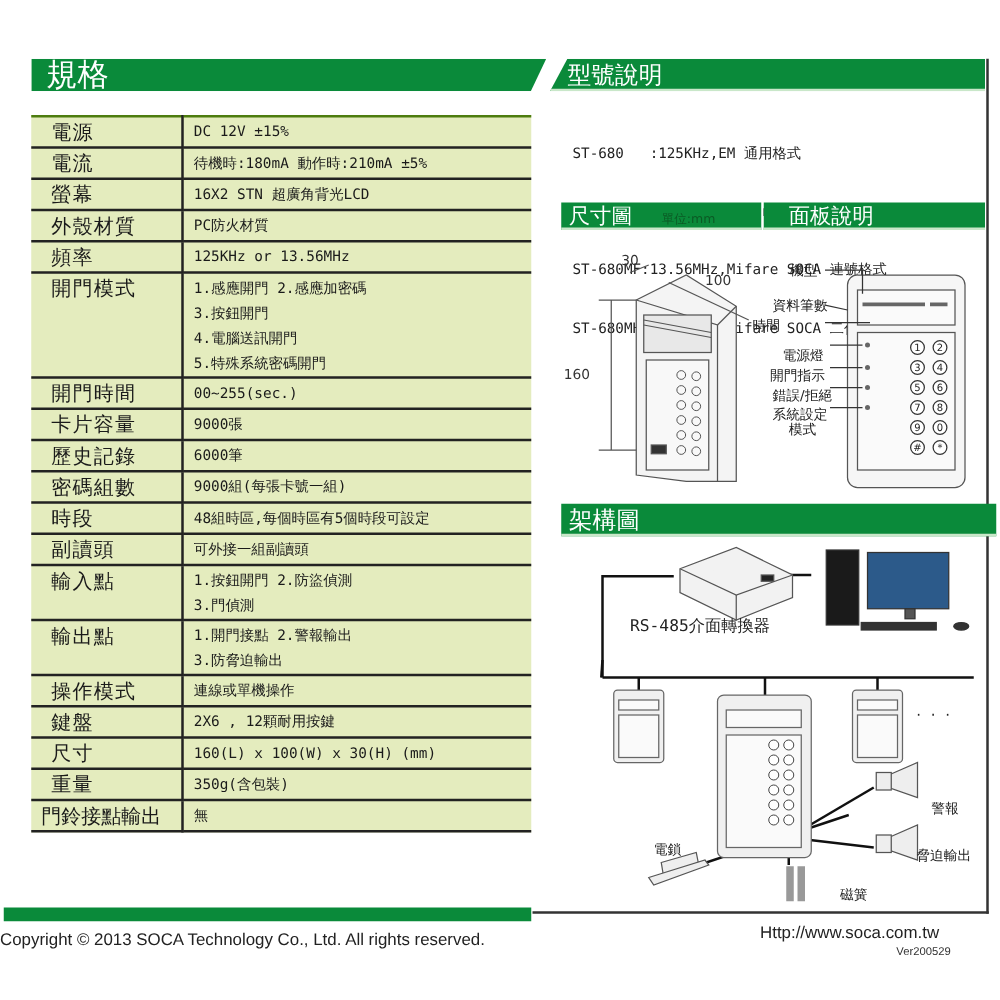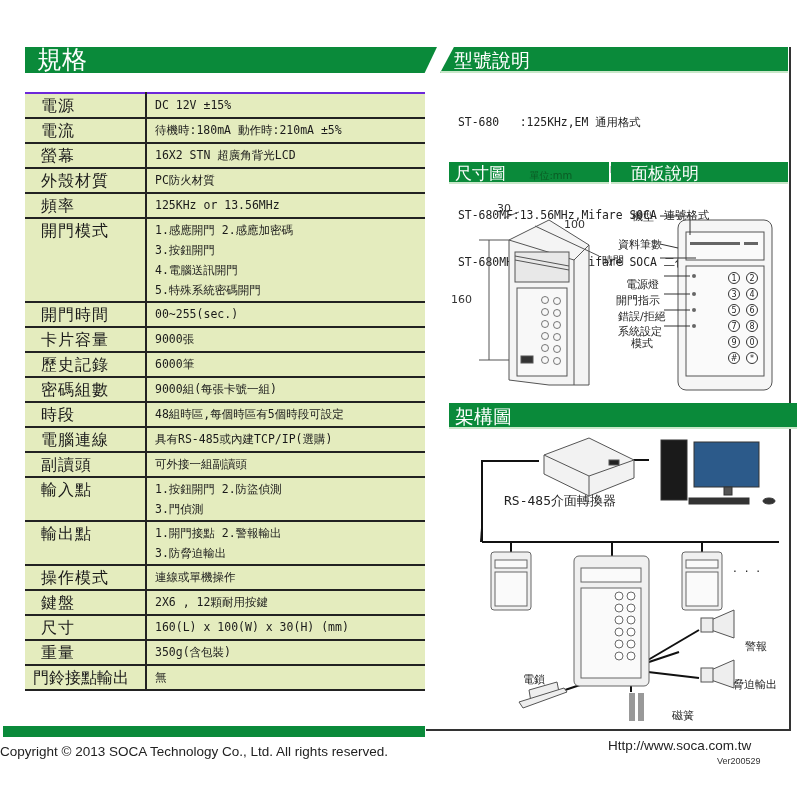--- a/index.html
+++ b/index.html
@@ -10,21 +10,21 @@
   .spec-header {
     position: absolute; left: 25px; top: 47px; width: 412px; height: 26px;
     background: #0a8a3a; color: #fff; font-size: 25px; line-height: 26px; padding-left: 12px;
     clip-path: polygon(0 0, 100% 0, 97% 100%, 0 100%);
   }
   .spec-table {
     position: absolute; left: 25px; top: 92px; width: 400px;
     border-collapse: collapse; background: #e4ecbe;
   }
   .spec-table td {
-    border-top: 2px solid #6d28d9; border-bottom: 2px solid #222;
+    border-top: 2px solid #4d7c0f; border-bottom: 2px solid #222;
     vertical-align: top; padding: 0;
   }
   .spec-table td.k {
     width: 121px; border-right: 2px solid #222;
     font-size: 16px; padding-left: 16px; line-height: 23px;
     letter-spacing: 1px;
   }
   .spec-table td.k.long { padding-left: 8px; letter-spacing: 0; }
   .spec-table td.v {
     font-family: "DejaVu Sans Mono", monospace; font-size: 11.5px;
@@ -151,26 +151,20 @@
       <tr>
         <td class="k">密碼組數</td>
         <td class="v">
           <span class="line">9000組(每張卡號一組)</span>
         </td>
       </tr>
       <tr>
         <td class="k">時段</td>
         <td class="v">
           <span class="line">48組時區,每個時區有5個時段可設定</span>
-        </td>
-      </tr>
-      <tr>
-        <td class="k">電腦連線</td>
-        <td class="v">
-          <span class="line">具有RS-485或內建TCP/IP(選購)</span>
         </td>
       </tr>
       <tr>
         <td class="k">副讀頭</td>
         <td class="v">
           <span class="line">可外接一組副讀頭</span>
         </td>
       </tr>
       <tr>
         <td class="k">輸入點</td>

